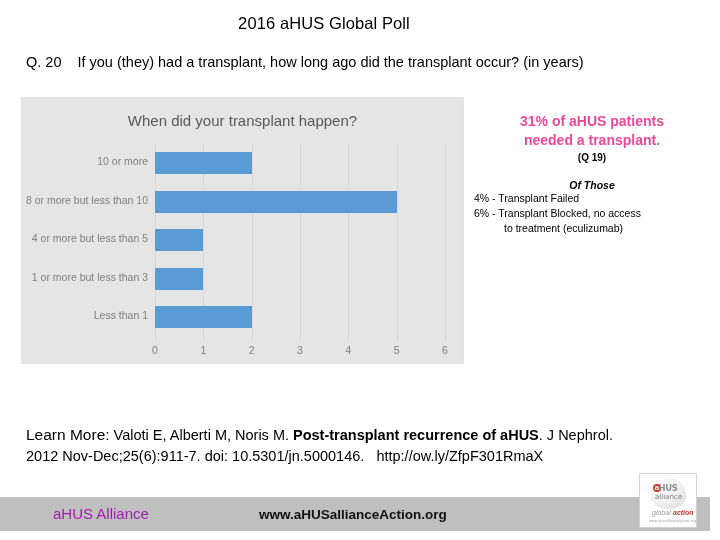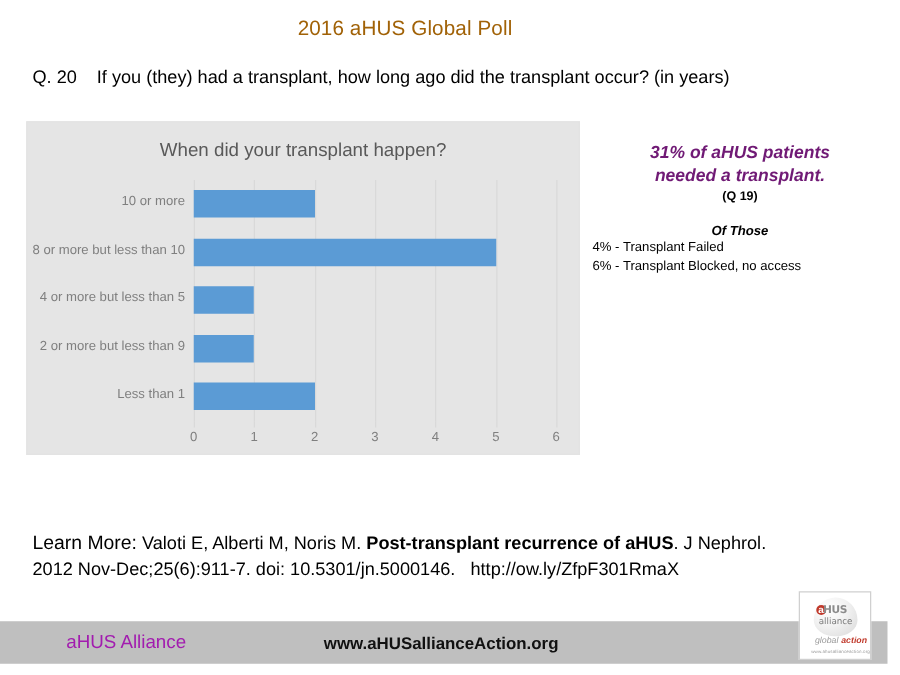--- a/index.html
+++ b/index.html
@@ -17,21 +17,21 @@
   }
 
   
   #slide-title {
     position: absolute;
     top: 14px;
     left: 0;
     width: 648px;
     text-align: center;
     font-size: 16.5px;
-    color: #a16207;
+    color: #000000;
     letter-spacing: 0.1px;
   }
 
   
   #question-line {
     position: absolute;
     top: 54px;
     left: 26px;
     font-size: 14.5px;
     white-space: nowrap;
@@ -125,22 +125,21 @@
     font-weight: bold;
     font-style: italic;
     color: #5b8fd4;
     margin-bottom: 14px;
   }
   #insights-headline {
     text-align: center;
     font-size: 14px;
     font-weight: bold;
     line-height: 1.35;
-    color: #701a75;
-    font-style: italic;
+    color: #ec4899;
   }
   #insights-subref {
     text-align: center;
     font-size: 10px;
     font-weight: bold;
     margin-top: 2px;
     color: #000;
   }
   #insights-ofthose {
     text-align: center;
@@ -318,21 +317,21 @@
         </div>
         <div class="bar-row" style="top: 38.6px; height: 38.6px; width: 290px;">
           <div class="cat-label">8 or more but less than 10</div>
           <div class="bar" title="8 or more but less than 10: 5" style="width: 241.667px; background: rgb(91, 155, 213);"></div>
         </div>
         <div class="bar-row" style="top: 77.2px; height: 38.6px; width: 290px;">
           <div class="cat-label">4 or more but less than 5</div>
           <div class="bar" title="4 or more but less than 5: 1" style="width: 48.3333px; background: rgb(91, 155, 213);"></div>
         </div>
         <div class="bar-row" style="top: 115.8px; height: 38.6px; width: 290px;">
-          <div class="cat-label">2 or more but less than 9</div>
+          <div class="cat-label">1 or more but less than 3</div>
           <div class="bar" title="2 or more but less than 3: 1" style="width: 48.3333px; background: rgb(91, 155, 213);"></div>
         </div>
         <div class="bar-row" style="top: 154.4px; height: 38.6px; width: 290px;">
           <div class="cat-label">Less than 1</div>
           <div class="bar" title="Less than 1: 2" style="width: 96.6667px; background: rgb(91, 155, 213);"></div>
         </div>
       </div>
     <div id="xlabels-layer">
         <div class="xtick-label" style="left: 0px;">0</div>
         <div class="xtick-label" style="left: 48.3333px;">1</div>
@@ -347,21 +346,21 @@
 
 <div id="insights">
   <div id="insights-headline">
     <div>31% of aHUS patients</div>
     <div>needed a transplant.</div>
   </div>
   <div id="insights-subref">(Q 19)</div>
   <div id="insights-ofthose">Of Those</div>
   <div id="insights-items">
       <div class="insight-item"><span>4% -  </span><span>Transplant Failed</span></div>
-      <div class="insight-item"><span>6% -  </span><span>Transplant Blocked, no access</span></div>
+      <div class="insight-item"><span>6% -  </span><span>Transplant Blocked, no access</span><span class="indent2">to treatment (eculizumab)</span></div>
     </div>
 </div>
 
 <div id="learn-more">
   <span class="lm-lead">Learn More:</span>
   <span>Valoti E, Alberti M, Noris M.</span>
   <b>Post-transplant recurrence of aHUS</b><span>. J Nephrol.</span>
   <br>
   <span>2012 Nov-Dec;25(6):911-7. doi: 10.5301/jn.5000146.</span>
   &nbsp;&nbsp;<span>http://ow.ly/ZfpF301RmaX</span>

